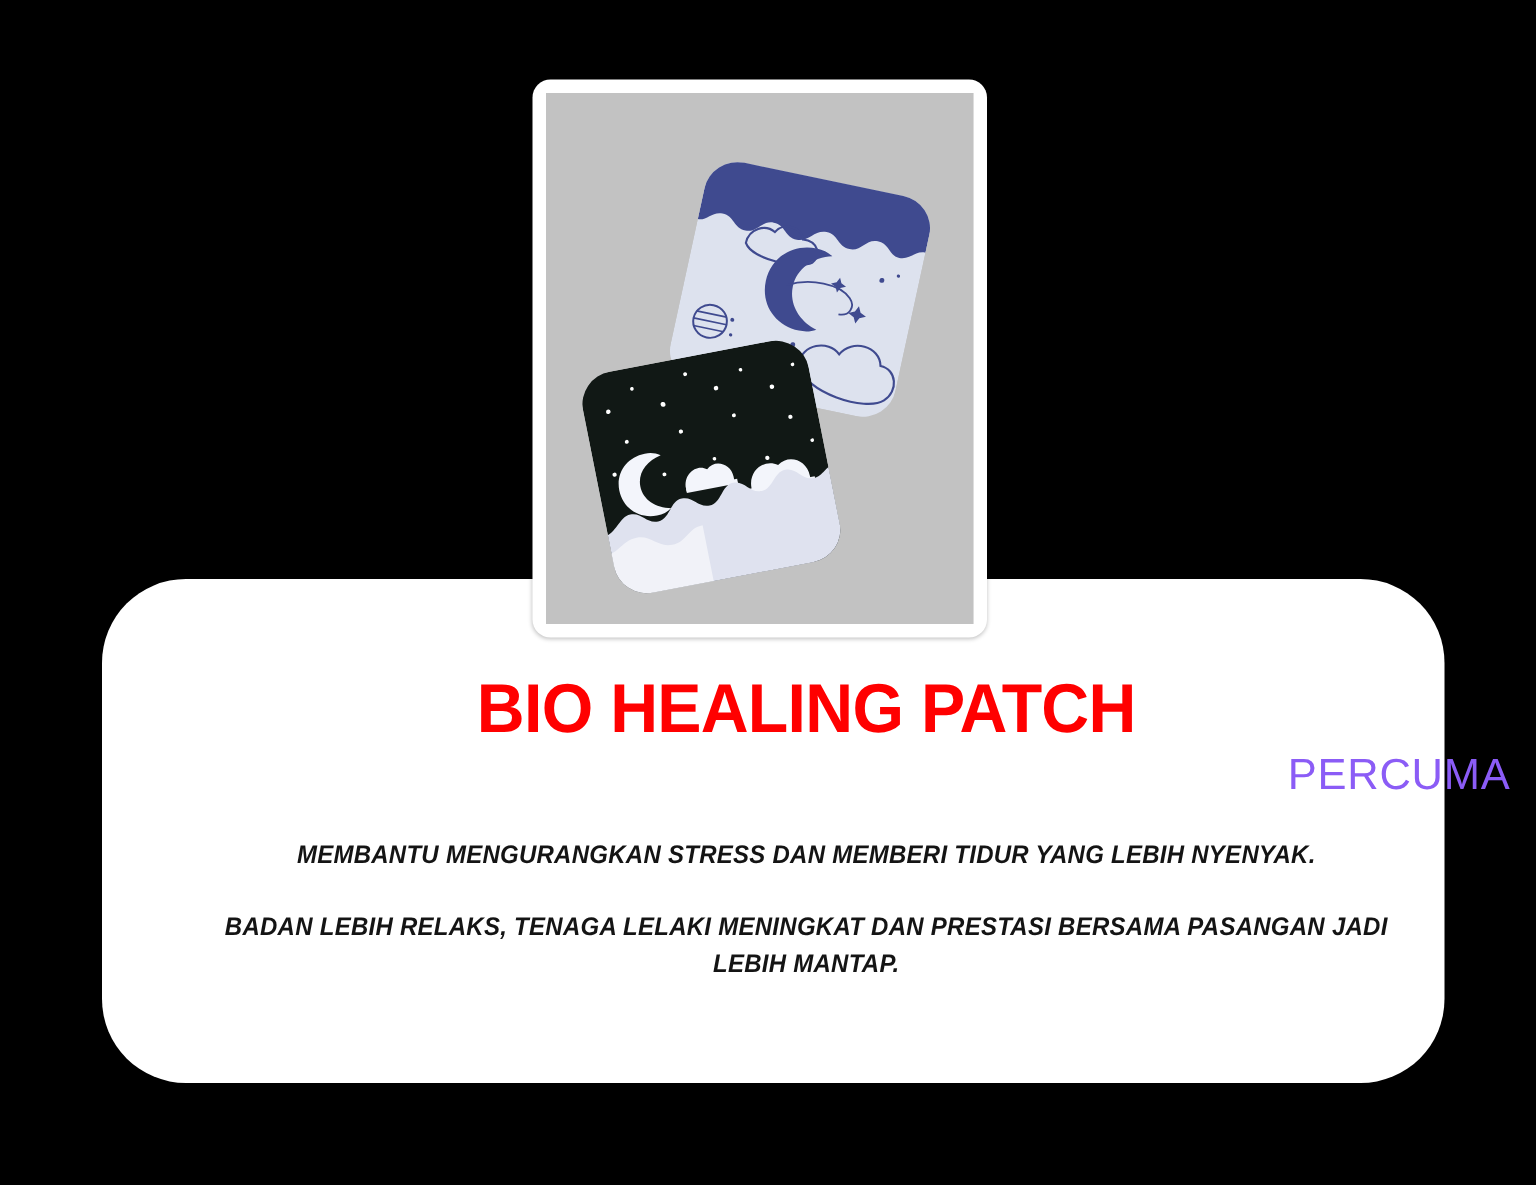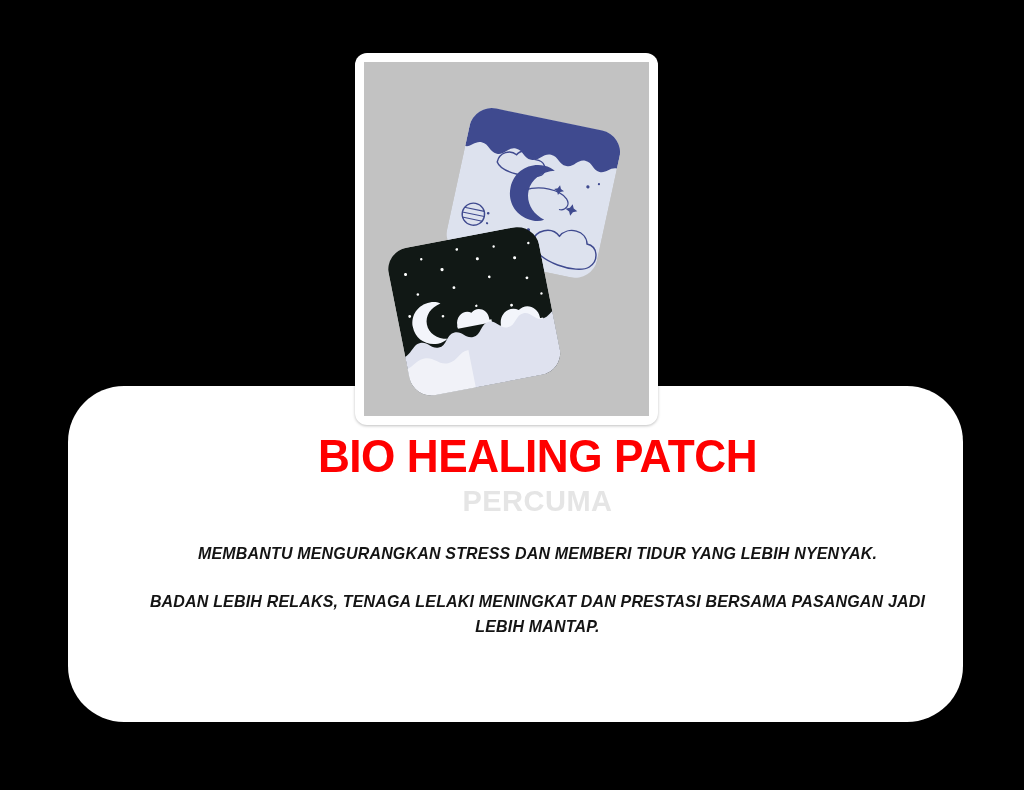--- a/index.html
+++ b/index.html
@@ -61,45 +61,46 @@
     top: 0;
     width: 100%;
     height: 100%;
     display: block;
   }
 
   
   .text-block {
     position: absolute;
     left: 68px;
-    top: 432px;
+    top: 448px;
     width: 939px;
     text-align: center;
     z-index: 3;
   }
 
   .promo-title {
     margin: 0;
     font-family: "Liberation Sans Narrow", "Liberation Sans", sans-serif;
     font-size: 46px;
     font-weight: bold;
     letter-spacing: -0.5px;
     color: #ff0000;
     line-height: 1.08;
     transform: scaleX(0.96);
   }
 
   .promo-subtitle {
     margin: 4px 0 0 0;
     font-family: "Liberation Sans Narrow", "Liberation Sans", sans-serif;
     font-size: 29px;
-    font-weight: bold;
+    font-weight: normal;
     letter-spacing: 0.5px;
-    color: #e5e5e5;
+    color: #8b5cf6;
     line-height: 1.1;
+    text-align: right;
   }
 
   .promo-body {
     margin: 0;
     padding: 0 38px;
     font-family: "Liberation Sans Narrow", "Liberation Sans", sans-serif;
     font-size: 17px;
     font-weight: bold;
     font-style: italic;
     letter-spacing: 0.2px;

